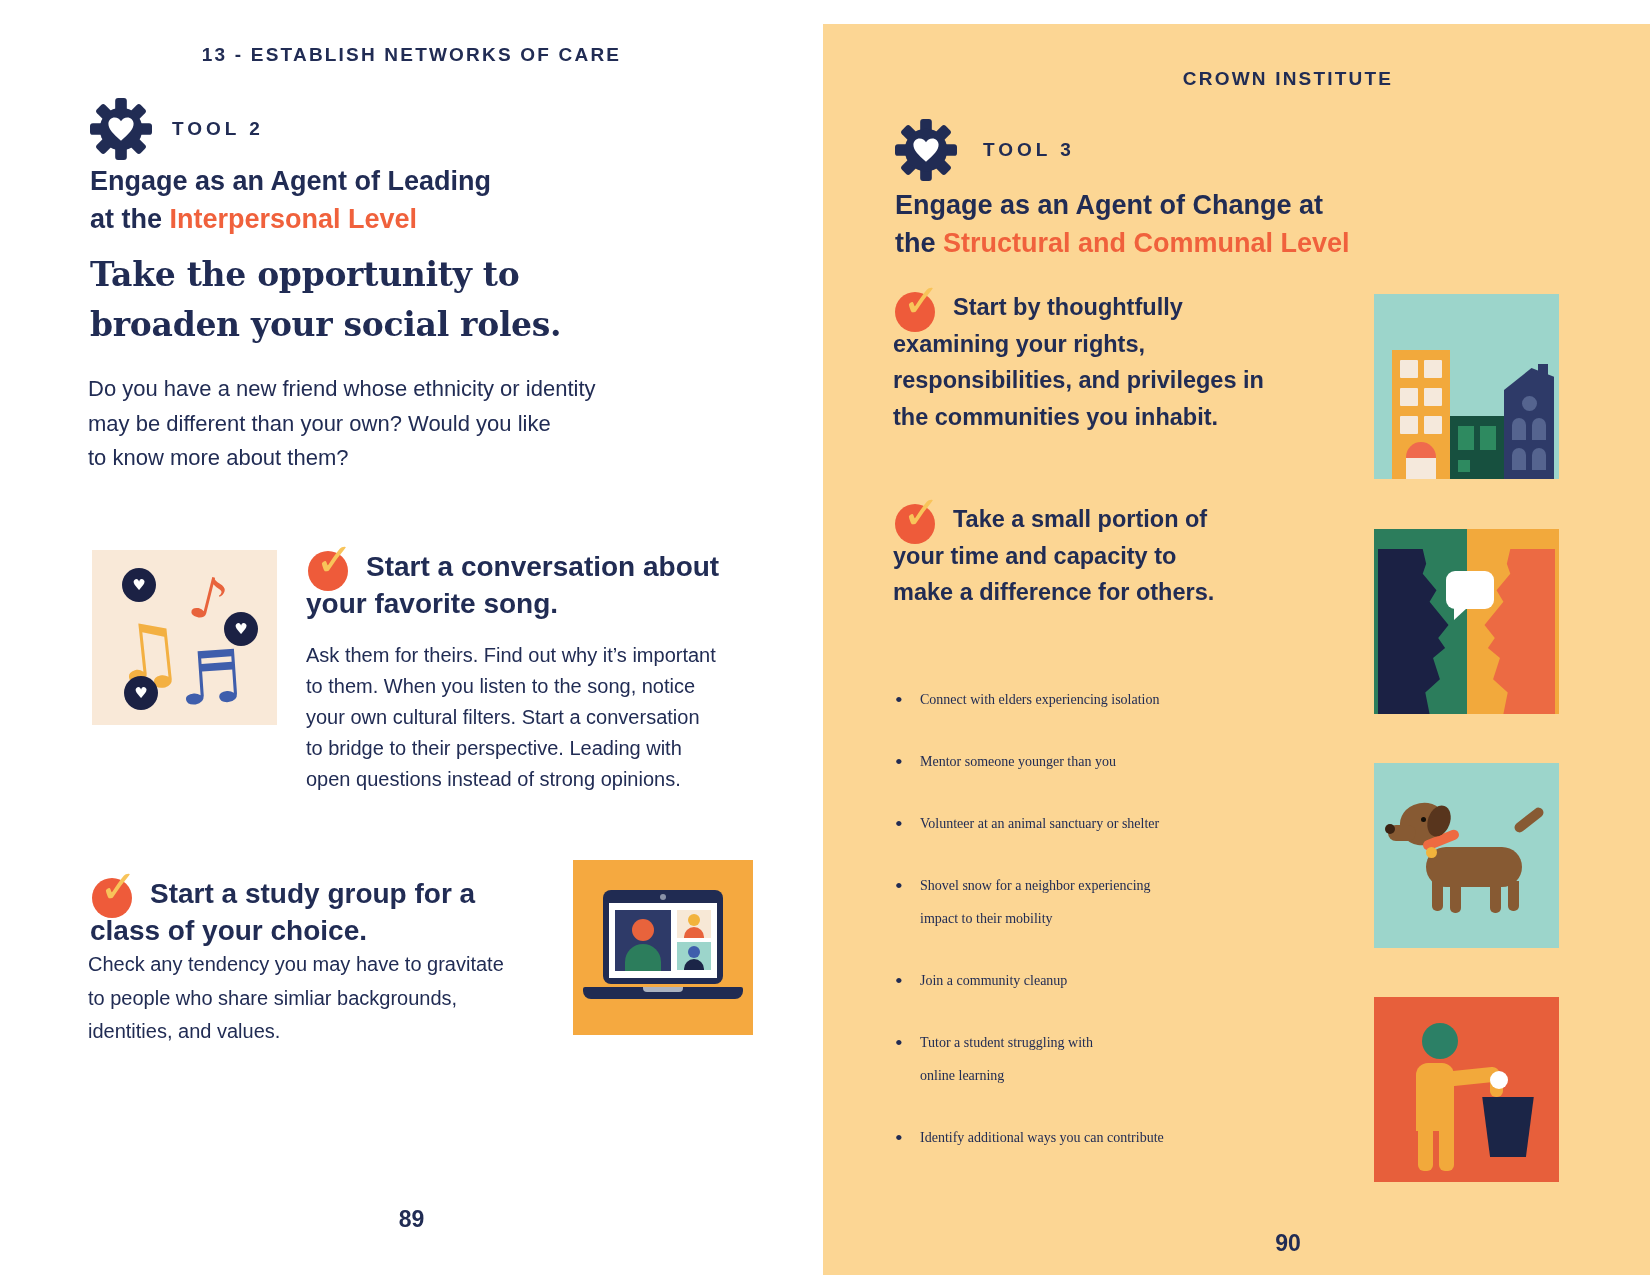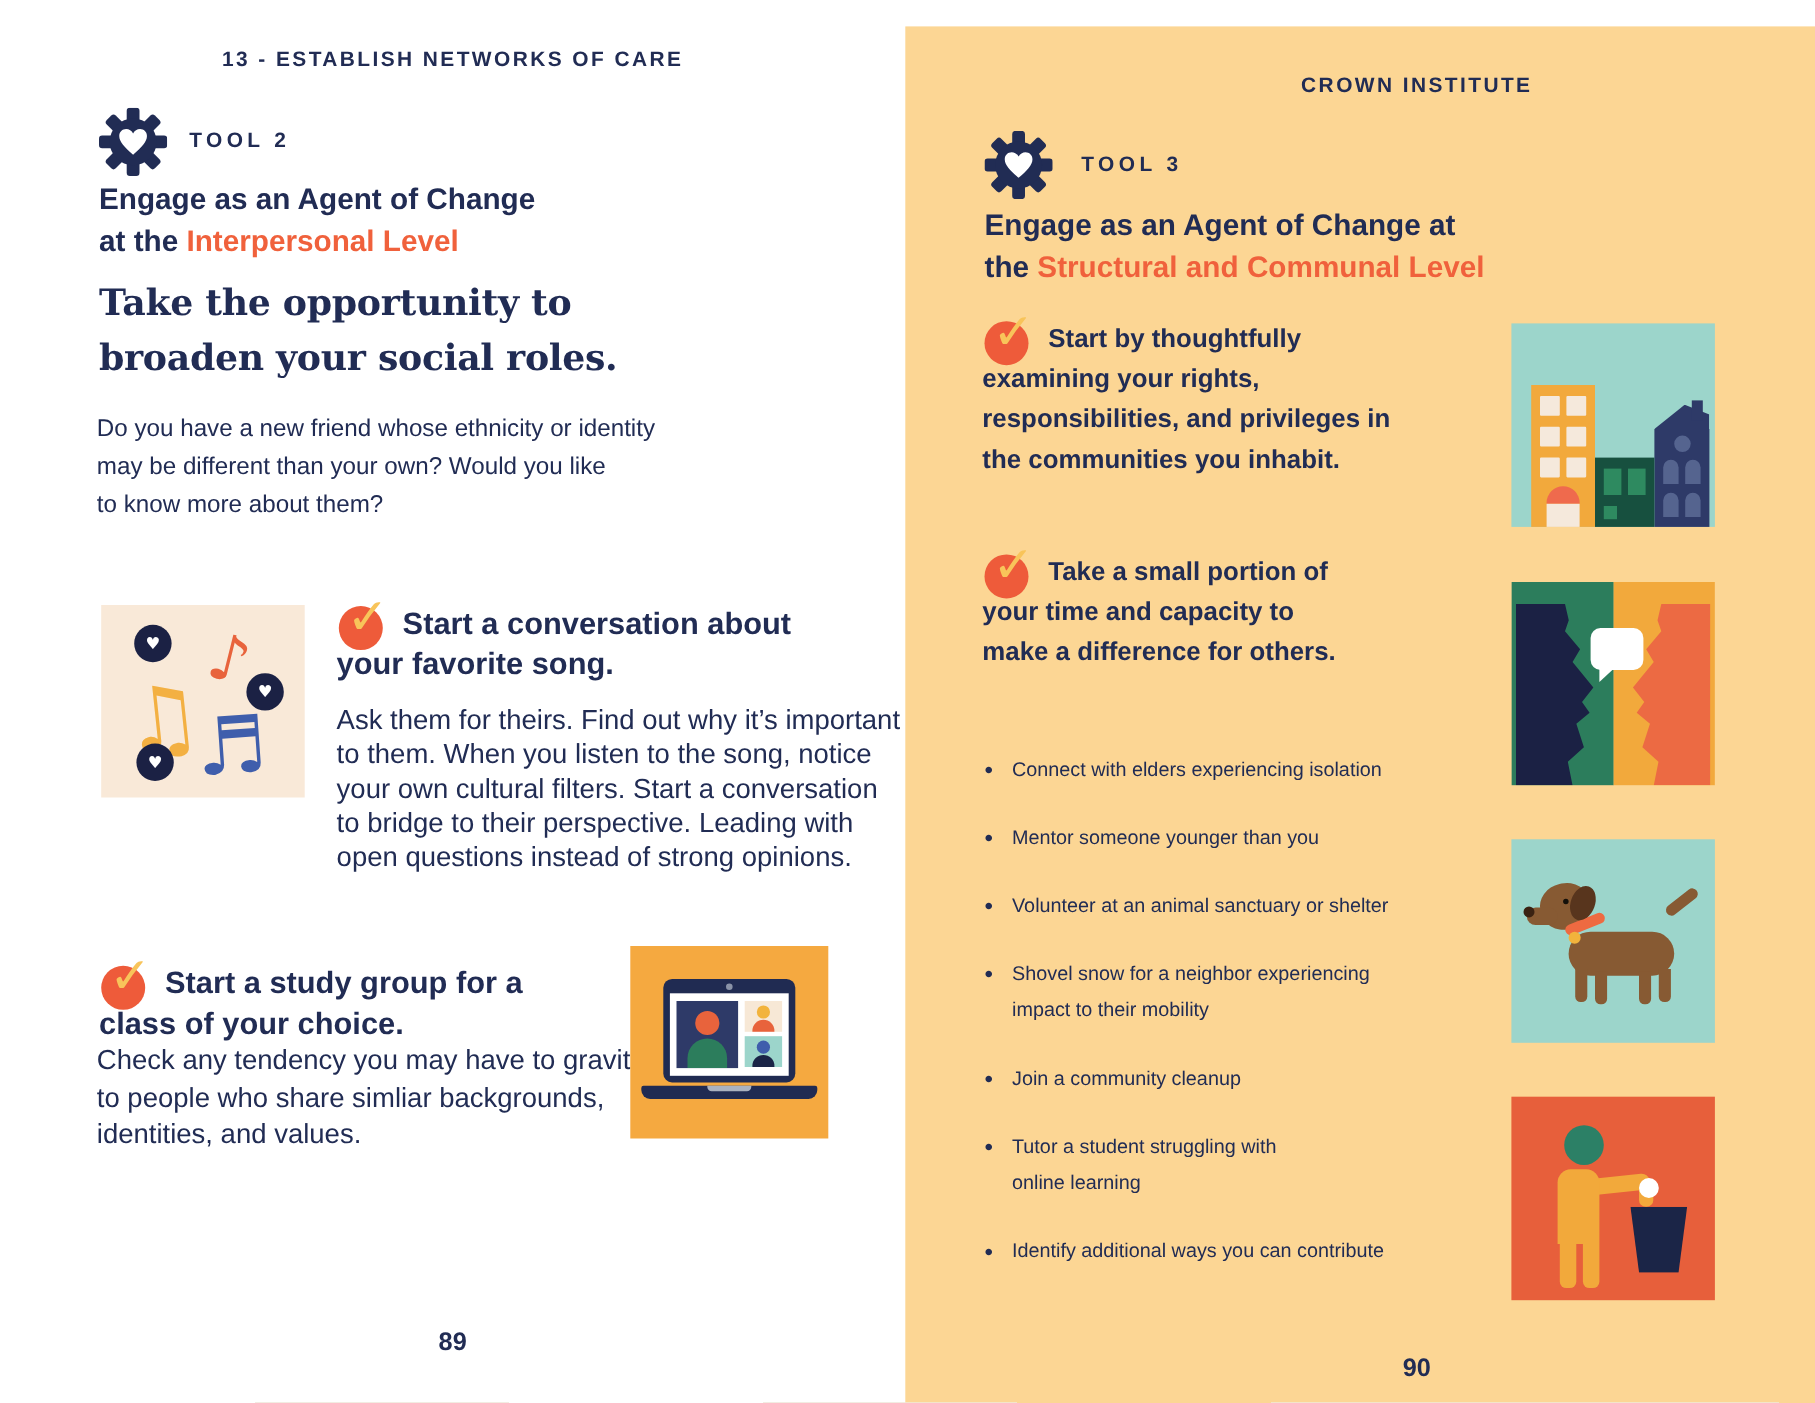--- a/index.html
+++ b/index.html
@@ -13,30 +13,30 @@
      font-size:19px;font-weight:bold;letter-spacing:2.2px;}
   .tool-label{position:absolute;font-size:19px;font-weight:bold;letter-spacing:4px;}
   .gear{position:absolute;width:62px;height:62px;}
 
   .sans-title{position:absolute;margin:0;font-size:27px;font-weight:bold;line-height:38px;}
   .accent{color:#F0613C;}
   .serif-heading{position:absolute;margin:0;font-family:"DejaVu Serif",serif;
      font-size:33px;font-weight:bold;line-height:50px;white-space:pre-line;letter-spacing:-0.3px;}
   .body-text{position:absolute;margin:0;white-space:pre-line;}
   .intro{font-size:22px;line-height:34.5px;width:660px;}
-  .item-body{font-size:25px;line-height:31px;width:520px;}
+  .item-body{font-size:20px;line-height:31px;width:520px;}
   .item-heading{position:absolute;margin:0;font-size:28px;font-weight:bold;line-height:37px;
      white-space:pre-line;text-indent:60px;width:500px;}
   .item-heading.rp{font-size:23.5px;line-height:36.5px;width:470px;}
 
   .check{position:absolute;width:40px;height:40px;border-radius:50%;background:#EE5B3A;}
   .check-glyph{position:absolute;left:7px;top:-14px;font-size:46px;font-weight:bold;
      color:#F8C45A;font-family:"DejaVu Sans",sans-serif;line-height:1;}
 
-  .bullets{position:absolute;margin:0;padding:0;list-style:none;font-size:18px;line-height:33px;}
+  .bullets{position:absolute;margin:0;padding:0;list-style:none;font-size:14px;line-height:33px;font-family:Liberation Serif, serif;}
   .bullet{position:relative;padding-left:25px;margin-bottom:29px;white-space:pre-line;}
   .bullet::before{content:"\2022";position:absolute;left:0;top:0;font-size:22px;}
 
   .illus{position:absolute;overflow:hidden;}
   .heart-circle{position:absolute;width:34px;height:34px;border-radius:50%;background:#1B2144;
      display:flex;align-items:center;justify-content:center;}
   .heart-circle span{color:#fff;font-size:15px;font-family:"DejaVu Sans",sans-serif;line-height:1;}
   .note{position:absolute;font-family:"DejaVu Sans",sans-serif;line-height:1;}
 
   .page-number{position:absolute;top:1206px;left:0;width:100%;text-align:center;
@@ -119,21 +119,21 @@
         <rect x="26" y="0" width="12" height="64" rx="3"></rect>
         <rect x="26" y="0" width="12" height="64" rx="3" transform="rotate(45 32 32)"></rect>
         <rect x="26" y="0" width="12" height="64" rx="3" transform="rotate(90 32 32)"></rect>
         <rect x="26" y="0" width="12" height="64" rx="3" transform="rotate(135 32 32)"></rect>
         <circle cx="32" cy="32" r="22"></circle>
       </g>
       <path fill="#ffffff" d="M32 44 C24 37 19 32 19 26.5 C19 22.6 22 20 25.5 20 C28.2 20 30.7 21.6 32 24 C33.3 21.6 35.8 20 38.5 20 C42 20 45 22.6 45 26.5 C45 32 40 37 32 44 Z"></path>
     </svg>
     <div class="tool-label" style="left:172px;top:118px;">TOOL 2</div>
 
-    <h2 class="sans-title" style="left:90px;top:162px;"><span>Engage as an Agent of Change</span><br><span>at the </span><span class="accent">Interpersonal Level</span></h2>
+    <h2 class="sans-title" style="left:90px;top:162px;"><span>Engage as an Agent of Leading</span><br><span>at the </span><span class="accent">Interpersonal Level</span></h2>
 
     <h1 class="serif-heading" style="left:90px;top:250px;width:660px;">Take the opportunity to
 broaden your social roles.</h1>
 
     <p class="body-text intro" style="left:88px;top:372px;">Do you have a new friend whose ethnicity or identity
 may be different than your own? Would you like
 to know more about them?</p>
 
     <div class="illus" style="left:92px;top:550px;width:185px;height:175px;background:#F9E9D8;">
       <div class="heart-circle" style="left:30px;top:18px;">

